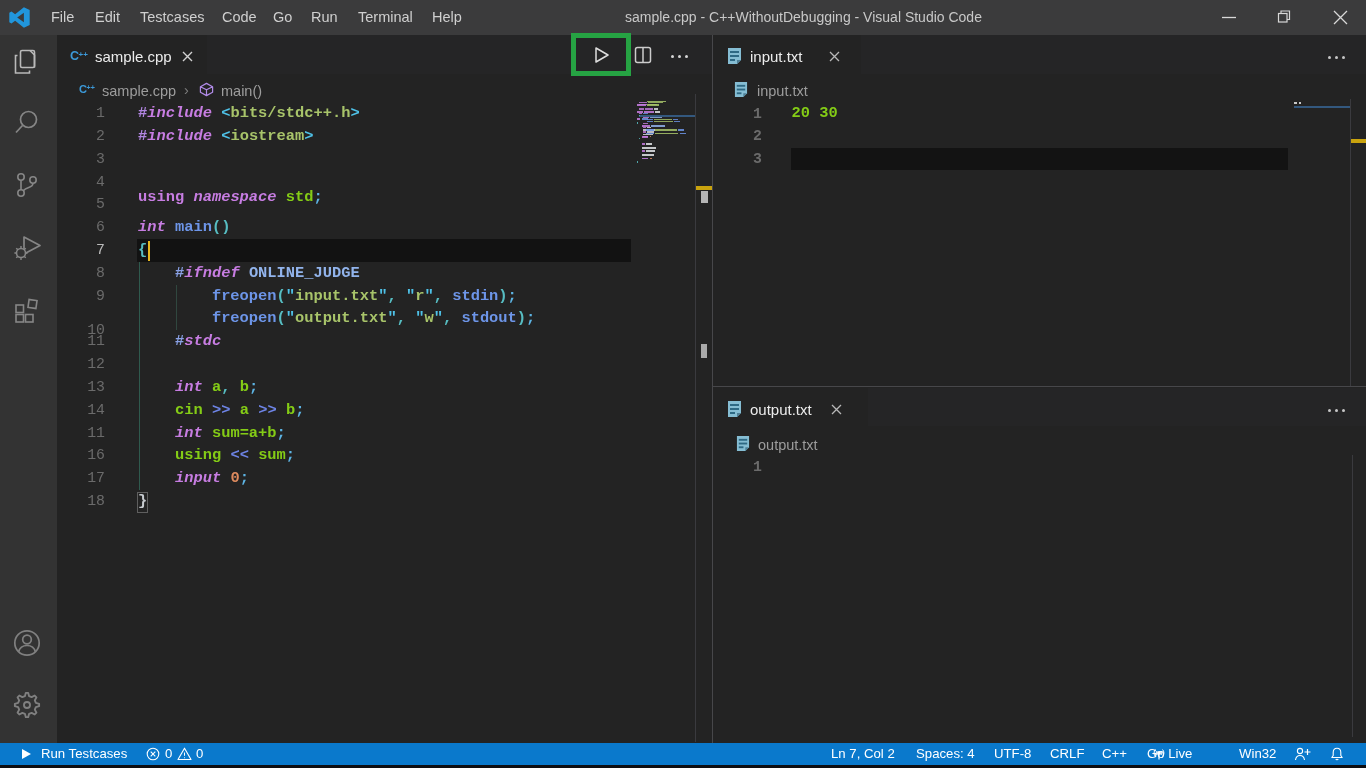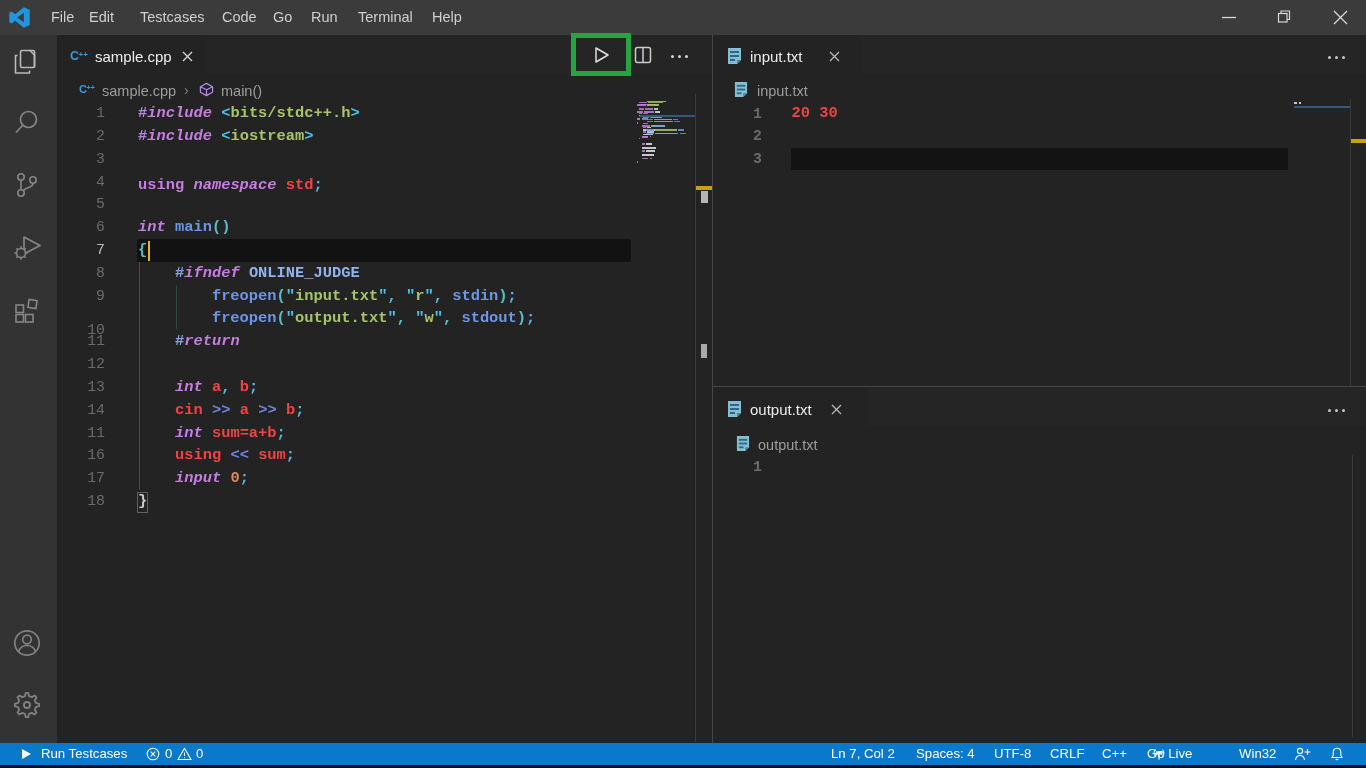--- a/index.html
+++ b/index.html
@@ -30,43 +30,44 @@
   .h { color:#8aa1e6; }
   .h2{ color:#b286e2; }
   .m { color:#92b4ec; }
   .f { color:#6d95e8; }
   .s { color:#a8c46a; }
   .q { color:#4fc2e8; }
   .p { color:#57bdc2; }
   .o { color:#6e84e6; }
   .d { color:#5db4e4; }
   .n { color:#dd8a5e; }
-  .w { color:#ef4444; }
+  .w { color:#84cc16; }
   .vline { position:absolute; width:1px; background:#3a3a3e; }
   
   #statusbar { position:absolute; left:0; top:743px; width:1366px; height:22px; background:#0a79cc; color:#fff; }
   .st { position:absolute; top:0; height:22px; line-height:22px; font-size:13.2px; color:#ffffff; }
   #bottomstrip { position:absolute; left:0; top:765px; width:1366px; height:3px; background:#0e0e12; }
 </style>
 </head>
 <body>
 <div id="titlebar">
   <svg class="abs" style="left:9px;top:7px" width="21" height="21" viewBox="0 0 256 256">
     <path fill="#2196dc" d="M181.5 2.5 L252.2 36.5 V219.5 L181.5 253.5 L74.8 166.4 L30.3 200 L3.8 186.7 V69.3 L30.3 56 L74.8 89.6 Z"></path>
     <path fill="#3b3b3c" d="M181.5 70.7 L99.7 128 L181.5 185.3 Z"></path>
     <path fill="#37373c" d="M30.3 56 L74.8 89.6 L30.3 124 Z" opacity="0"></path>
   </svg>
   <div class="menu" style="left:51px">File</div>
-  <div class="menu" style="left:89px">Edit</div>
+  <div class="menu" style="left:95px">Edit</div>
   <div class="menu" style="left:140px">Testcases</div>
   <div class="menu" style="left:222px">Code</div>
   <div class="menu" style="left:273px">Go</div>
   <div class="menu" style="left:311px">Run</div>
   <div class="menu" style="left:358px">Terminal</div>
   <div class="menu" style="left:432px">Help</div>
+  <div id="wintitle">sample.cpp - C++WithoutDebugging - Visual Studio Code</div>
   <svg class="abs" style="left:1215px;top:0" width="151" height="35" viewBox="0 0 151 35">
     <line x1="7" y1="17.5" x2="21" y2="17.5" stroke="#d8d8d8" stroke-width="1.3"></line>
     <rect x="63.5" y="13.5" width="8.5" height="8.5" fill="none" stroke="#d8d8d8" stroke-width="1.2"></rect>
     <path d="M66 13.5 L66 11 L74.5 11 L74.5 19.5 L72 19.5" fill="none" stroke="#d8d8d8" stroke-width="1.2"></path>
     <path d="M119 11 L132 24 M132 11 L119 24" stroke="#d8d8d8" stroke-width="1.3"></path>
   </svg>
 </div>
 <div id="activitybar">
   <svg class="abs" style="left:13px;top:14px" width="28" height="28" viewBox="0 0 28 28">
 
@@ -164,27 +165,27 @@
 <div class="ln" style="left:57px;top:330.2px">11</div>
 <div class="ln" style="left:57px;top:353.0px">12</div>
 <div class="ln" style="left:57px;top:375.8px">13</div>
 <div class="ln" style="left:57px;top:398.7px">14</div>
 <div class="ln" style="left:57px;top:421.5px">11</div>
 <div class="ln" style="left:57px;top:444.3px">16</div>
 <div class="ln" style="left:57px;top:467.1px">17</div>
 <div class="ln" style="left:57px;top:489.9px">18</div>
 <div class="mono cl" style="top:102.0px"><span class="h2">#</span><span class="k">include</span> <span class="q">&lt;</span><span class="s">bits/stdc++.h</span><span class="q">&gt;</span></div>
 <div class="mono cl" style="top:124.8px"><span class="h2">#</span><span class="k">include</span> <span class="q">&lt;</span><span class="s">iostream</span><span class="q">&gt;</span></div>
-<div class="mono cl" style="top:174px"><span class="ku">using</span> <span class="k">namespace</span> <span class="w">std</span><span class="d">;</span></div>
+<div class="mono cl" style="top:186px"><span class="ku">using</span> <span class="k">namespace</span> <span class="w">std</span><span class="d">;</span></div>
 <div class="mono cl" style="top:216.1px"><span class="k">int</span> <span class="f">main</span><span class="p">()</span></div>
 <div class="mono cl" style="top:238.9px"><span class="p">{</span></div>
 <div class="mono cl" style="top:261.7px">    <span class="h">#</span><span class="k">ifndef</span> <span class="m">ONLINE_JUDGE</span></div>
 <div class="mono cl" style="top:284.5px">        <span class="f">freopen</span><span class="p">(</span><span class="q">"</span><span class="s">input.txt</span><span class="q">"</span><span class="p">,</span> <span class="q">"</span><span class="s">r</span><span class="q">"</span><span class="p">,</span> <span class="f">stdin</span><span class="p">)</span><span class="d">;</span></div>
 <div class="mono cl" style="top:307.4px">        <span class="f">freopen</span><span class="p">(</span><span class="q">"</span><span class="s">output.txt</span><span class="q">"</span><span class="p">,</span> <span class="q">"</span><span class="s">w</span><span class="q">"</span><span class="p">,</span> <span class="f">stdout</span><span class="p">)</span><span class="d">;</span></div>
-<div class="mono cl" style="top:330.2px">    <span class="h">#</span><span class="k">return</span></div>
+<div class="mono cl" style="top:330.2px">    <span class="h">#</span><span class="k">stdc</span></div>
 <div class="mono cl" style="top:375.8px">    <span class="k">int</span> <span class="w">a</span><span class="p">,</span> <span class="w">b</span><span class="d">;</span></div>
 <div class="mono cl" style="top:398.7px">    <span class="w">cin</span> <span class="o">&gt;&gt;</span> <span class="w">a</span> <span class="o">&gt;&gt;</span> <span class="w">b</span><span class="d">;</span></div>
 <div class="mono cl" style="top:421.5px">    <span class="k">int</span> <span class="w">sum=a+b</span><span class="d">;</span></div>
 <div class="mono cl" style="top:444.3px">    <span class="w">using</span> <span class="o">&lt;&lt;</span> <span class="w">sum</span><span class="d">;</span></div>
 <div class="mono cl" style="top:467.1px">    <span class="k">input</span> <span class="n">0</span><span class="d">;</span></div>
 <div class="mono cl" style="top:489.9px"><span style="color:#c8ccd0">}</span></div>
 </div>
 
 <div id="minimap">
 <div class="abs" style="left:639px;top:114.5px;width:55.5px;height:2.3px;background:#33587e"></div>

